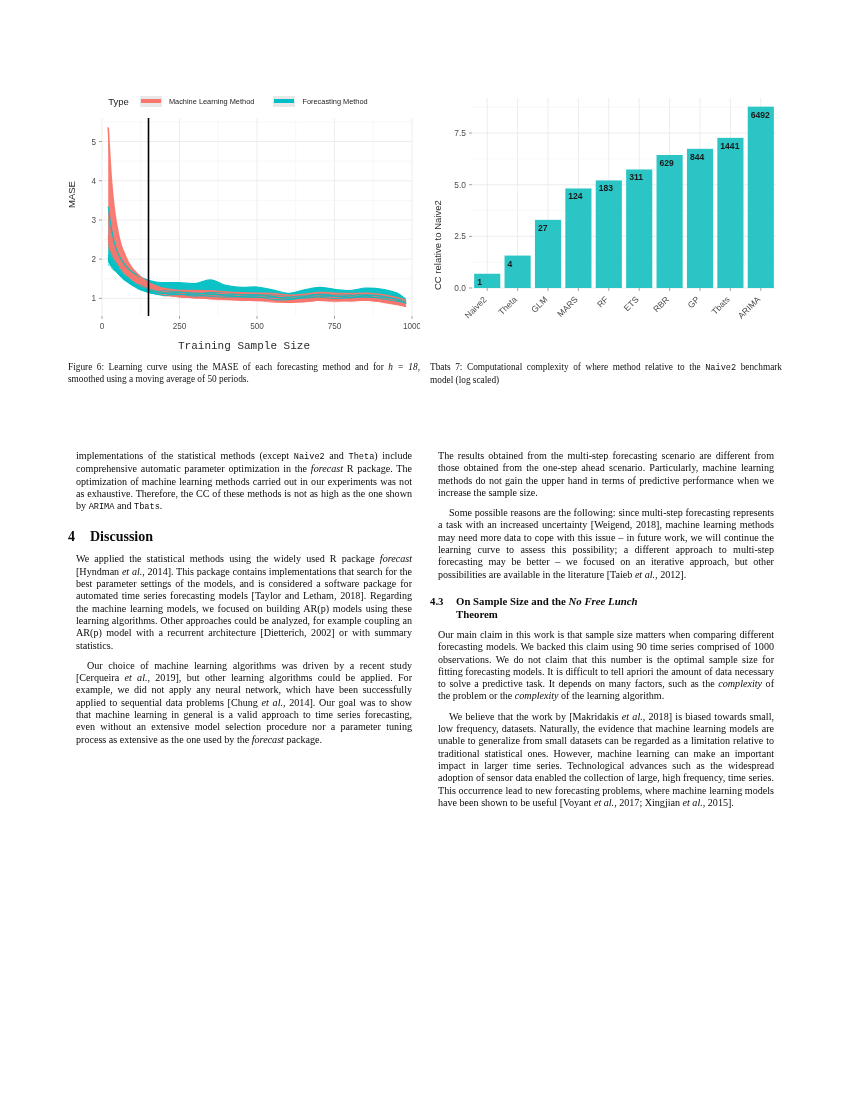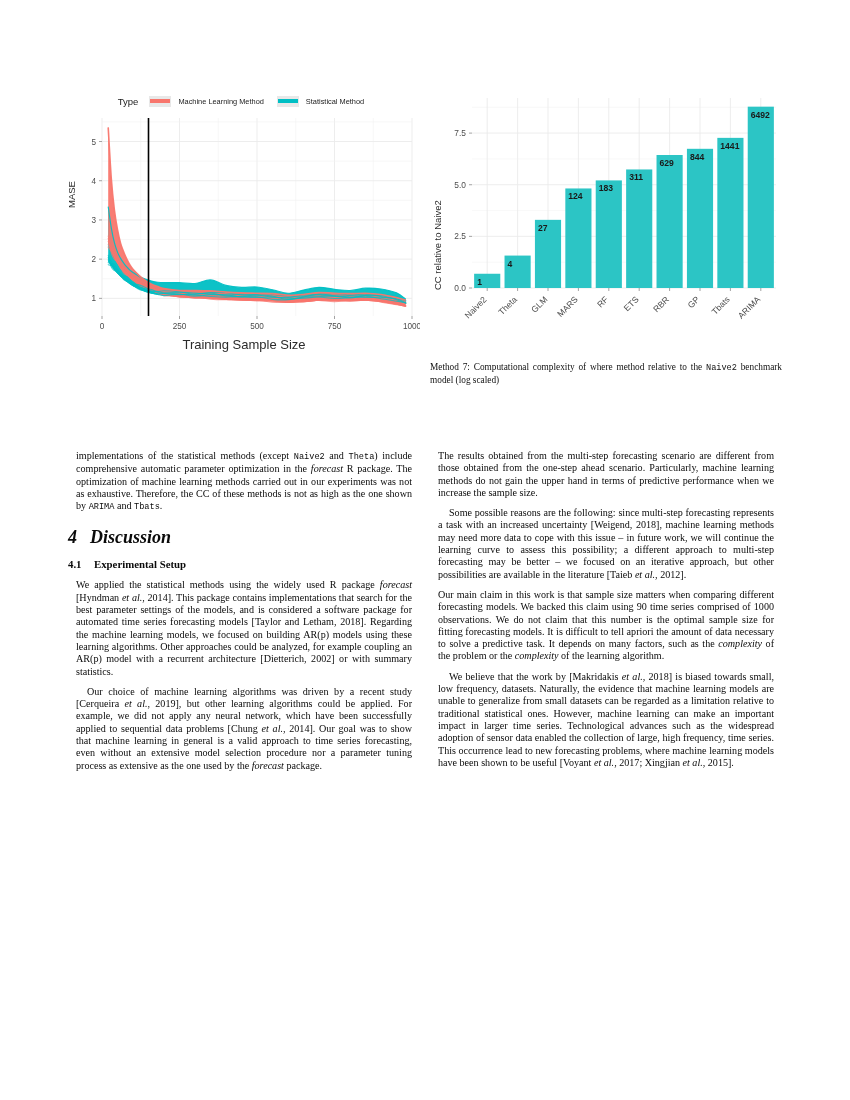--- a/index.html
+++ b/index.html
@@ -34,32 +34,32 @@
     position:absolute;left:0;top:0;width:352px;height:22px;
     display:flex;align-items:center;justify-content:center;gap:7px;
     font-family:"Liberation Sans", sans-serif;
   }
   .lc-legend .ltitle{font-size:9.5px;color:#1b1b1b;margin-right:4px;}
   .lc-legend .lkey{
     width:22px;height:11px;background:#e8e8e8;
     display:flex;align-items:center;justify-content:center;
   }
   .lc-legend .lkey i{display:block;width:20px;height:4px;}
-  .lc-legend .llab{font-size:7.4px;color:#1b1b1b;margin-right:6px;}
+  .lc-legend .llab{font-size:7.4px;color:#1b1b1b;margin-right:12px;}
 
   .lc-plot{position:absolute;left:0;top:22px;width:352px;height:238px;}
   .lc-ylabel{
     position:absolute;left:-2px;top:96px;
     font-family:"Liberation Sans", sans-serif;font-size:9.5px;color:#2b2b2b;
     transform:rotate(-90deg);transform-origin:left top;
     white-space:nowrap;
   }
   .lc-xlabel{
     position:absolute;left:0;bottom:-2px;width:352px;text-align:center;
-    font-family:Liberation Sans, sans-serif;font-size:13px;color:#2b2b2b;
+    font-family:Liberation Mono, monospace;font-size:11px;color:#2b2b2b;
   }
   .lc-svg{position:absolute;left:0;top:0;}
 
   
   .bc-wrap{position:relative;width:352px;height:260px;}
   .bc-ylabel{
     position:absolute;left:2px;top:200px;
     font-family:"Liberation Sans", sans-serif;font-size:9.5px;color:#2b2b2b;
     transform:rotate(-90deg);transform-origin:left top;
     white-space:nowrap;
@@ -90,25 +90,24 @@
   p.body{
     margin:8px;
     font-size:10.1px;
     line-height:12.3px;
     text-align:justify;
     text-justify:inter-word;
     hyphens:none;
   }
   p.ind{text-indent:11px;}
   h2.sec{
-    font-size:18px;
+    font-size:14px;
     font-weight:bold;
     margin:17px 0 9px 0;
     line-height:14px;
-    font-style:italic;
   }
   h3.subsec{
     font-size:10.8px;
     font-weight:bold;
     margin:14px 0 7px 0;
     line-height:13px;
   }
   h2.sec .num{display:inline-block;width:22px;}
   h3.subsec .num{display:inline-block;width:26px;}
   h3.subsec .htext{display:inline-block;vertical-align:top;width:300px;}
@@ -125,21 +124,21 @@
 
         <div class="lc-legend">
           <span class="ltitle">Type</span>
           <span class="lkey">
               <i style="background:#F8766D"></i>
             </span>
           <span class="llab">Machine Learning Method</span>
           <span class="lkey">
               <i style="background:#00BFC4"></i>
             </span>
-          <span class="llab">Statistical Method</span>
+          <span class="llab">Forecasting Method</span>
         </div>
 
         <div class="lc-plot">
           <div class="lc-ylabel">MASE</div>
           <svg class="lc-svg" id="lineChart" width="352" height="238">
               <rect x="34" y="6" width="310" height="198" fill="#ffffff"></rect>
               <line x1="34" y1="6" x2="34" y2="204" stroke="#ebebeb" stroke-width="0.9"></line>
               <line x1="111.5" y1="6" x2="111.5" y2="204" stroke="#ebebeb" stroke-width="0.9"></line>
               <line x1="189" y1="6" x2="189" y2="204" stroke="#ebebeb" stroke-width="0.9"></line>
               <line x1="266.5" y1="6" x2="266.5" y2="204" stroke="#ebebeb" stroke-width="0.9"></line>
@@ -193,20 +192,23 @@
               <text x="28" y="110.94059405940592" text-anchor="end" font-family="Liberation Sans, sans-serif" font-size="8.2" fill="#4d4d4d">3</text>
               <line x1="31" y1="68.73267326732673" x2="34" y2="68.73267326732673" stroke="#8c8c8c" stroke-width="0.8"></line>
               <text x="28" y="71.73267326732673" text-anchor="end" font-family="Liberation Sans, sans-serif" font-size="8.2" fill="#4d4d4d">4</text>
               <line x1="31" y1="29.524752475247514" x2="34" y2="29.524752475247514" stroke="#8c8c8c" stroke-width="0.8"></line>
               <text x="28" y="32.52475247524751" text-anchor="end" font-family="Liberation Sans, sans-serif" font-size="8.2" fill="#4d4d4d">5</text>
             </svg>
           <div class="lc-xlabel">Training Sample Size</div>
         </div>
       </div>
 
+      <div class="caption" style="top:272px;left:0;">
+        <span>Figure 6:</span><span>  Learning curve using the MASE of each forecasting method and for </span><span class="it">h = 18</span><span>, smoothed using a moving average of 50 periods.</span>
+      </div>
     </div>
 
     <div class="fig fig-right">
       <div class="bc-wrap">
         <div class="bc-ylabel">CC relative to Naive2</div>
         <svg class="bc-svg" id="barChart" width="352" height="260">
             <rect x="42" y="8" width="304" height="190" fill="#ffffff"></rect>
             <line x1="42" y1="198" x2="346" y2="198" stroke="#ebebeb" stroke-width="0.9"></line>
             <line x1="42" y1="146.3695652173913" x2="346" y2="146.3695652173913" stroke="#ebebeb" stroke-width="0.9"></line>
             <line x1="42" y1="94.73913043478261" x2="346" y2="94.73913043478261" stroke="#ebebeb" stroke-width="0.9"></line>
@@ -270,47 +272,47 @@
             <line x1="270" y1="198" x2="270" y2="201" stroke="#8c8c8c" stroke-width="0.8"></line>
             <text x="270" y="210" text-anchor="end" font-family="Liberation Sans, sans-serif" font-size="8.6" fill="#4d4d4d" transform="rotate(-45 270 210)">GP</text>
             <line x1="300.4" y1="198" x2="300.4" y2="201" stroke="#8c8c8c" stroke-width="0.8"></line>
             <text x="300.4" y="210" text-anchor="end" font-family="Liberation Sans, sans-serif" font-size="8.6" fill="#4d4d4d" transform="rotate(-45 300.4 210)">Tbats</text>
             <line x1="330.8" y1="198" x2="330.8" y2="201" stroke="#8c8c8c" stroke-width="0.8"></line>
             <text x="330.8" y="210" text-anchor="end" font-family="Liberation Sans, sans-serif" font-size="8.6" fill="#4d4d4d" transform="rotate(-45 330.8 210)">ARIMA</text>
           </svg>
       </div>
 
       <div class="caption" style="top:272px;left:0;">
-        <span>Method 7:</span><span> Computational complexity of where method relative to the </span><span class="mono">Naive2</span><span> benchmark model (log scaled)</span>
+        <span>Tbats 7:</span><span> Computational complexity of where method relative to the </span><span class="mono">Naive2</span><span> benchmark model (log scaled)</span>
       </div>
     </div>
   </div>
 
   <div class="cols">
 
     <div class="col col-left">
 
       <p class="body"><span>implementations of the statistical methods (except </span><span class="mono">Naive2</span><span> and </span><span class="mono">Theta</span><span>) include comprehensive automatic parameter optimization in the </span><span class="it">forecast</span><span> R package. The optimization of machine learning methods carried out in our experiments was not as exhaustive. Therefore, the CC of these methods is not as high as the one shown by </span><span class="mono">ARIMA</span><span> and </span><span class="mono">Tbats</span><span>.</span></p>
 
       <h2 class="sec"><span class="num">4</span><span>Discussion</span></h2>
 
 
-      <h3 class="subsec"><span class="num">4.1</span><span>Experimental Setup</span></h3>
 
       <p class="body"><span>We applied the statistical methods using the widely used R package </span><span class="it">forecast</span><span> [Hyndman </span><span class="it">et al.</span><span>, 2014]. This package contains implementations that search for the best parameter settings of the models, and is considered a software package for automated time series forecasting models [Taylor and Letham, 2018]. Regarding the machine learning models, we focused on building AR(p) models using these learning algorithms. Other approaches could be analyzed, for example coupling an AR(p) model with a recurrent architecture [Dietterich, 2002] or with summary statistics.</span></p>
 
       <p class="body ind"><span>Our choice of machine learning algorithms was driven by a recent study [Cerqueira </span><span class="it">et al.</span><span>, 2019], but other learning algorithms could be applied. For example, we did not apply any neural network, which have been successfully applied to sequential data problems [Chung </span><span class="it">et al.</span><span>, 2014]. Our goal was to show that machine learning in general is a valid approach to time series forecasting, even without an extensive model selection procedure nor a parameter tuning process as extensive as the one used by the </span><span class="it">forecast</span><span> package.</span></p>
     </div>
 
     <div class="col col-right">
 
 
       <p class="body"><span>The results obtained from the multi-step forecasting scenario are different from those obtained from the one-step ahead scenario. Particularly, machine learning methods do not gain the upper hand in terms of predictive performance when we increase the sample size.</span></p>
 
       <p class="body ind"><span>Some possible reasons are the following: since multi-step forecasting represents a task with an increased uncertainty [Weigend, 2018], machine learning methods may need more data to cope with this issue – in future work, we will continue the learning curve to assess this possibility; a different approach to multi-step forecasting may be better – we focused on an iterative approach, but other possibilities are available in the literature [Taieb </span><span class="it">et al.</span><span>, 2012].</span></p>
 
+      <h3 class="subsec"><span class="num">4.3</span><span class="htext"><span>On Sample Size and the </span><span class="it">No Free Lunch</span><br><span>Theorem</span></span></h3>
 
       <p class="body"><span>Our main claim in this work is that sample size matters when comparing different forecasting models. We backed this claim using 90 time series comprised of 1000 observations. We do not claim that this number is the optimal sample size for fitting forecasting models. It is difficult to tell apriori the amount of data necessary to solve a predictive task. It depends on many factors, such as the </span><span class="it">complexity</span><span> of the problem or the </span><span class="it">complexity</span><span> of the learning algorithm.</span></p>
 
       <p class="body ind"><span>We believe that the work by [Makridakis </span><span class="it">et al.</span><span>, 2018] is biased towards small, low frequency, datasets. Naturally, the evidence that machine learning models are unable to generalize from small datasets can be regarded as a limitation relative to traditional statistical ones. However, machine learning can make an important impact in larger time series. Technological advances such as the widespread adoption of sensor data enabled the collection of large, high frequency, time series. This occurrence lead to new forecasting problems, where machine learning models have been shown to be useful [Voyant </span><span class="it">et al.</span><span>, 2017; Xingjian </span><span class="it">et al.</span><span>, 2015].</span></p>
     </div>
   </div>
 </div>
 
 </body></html>

